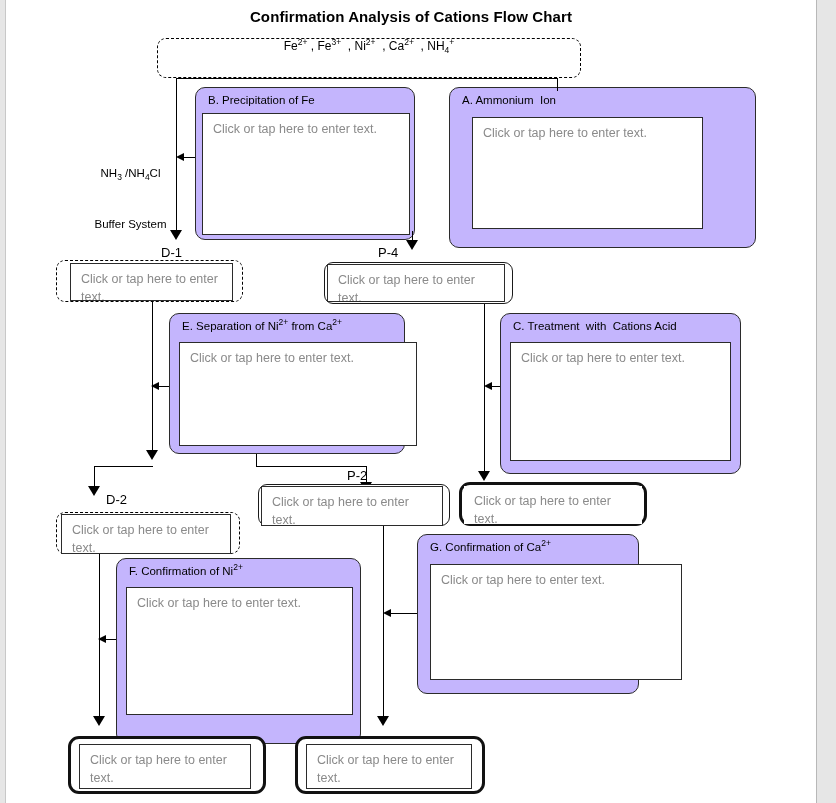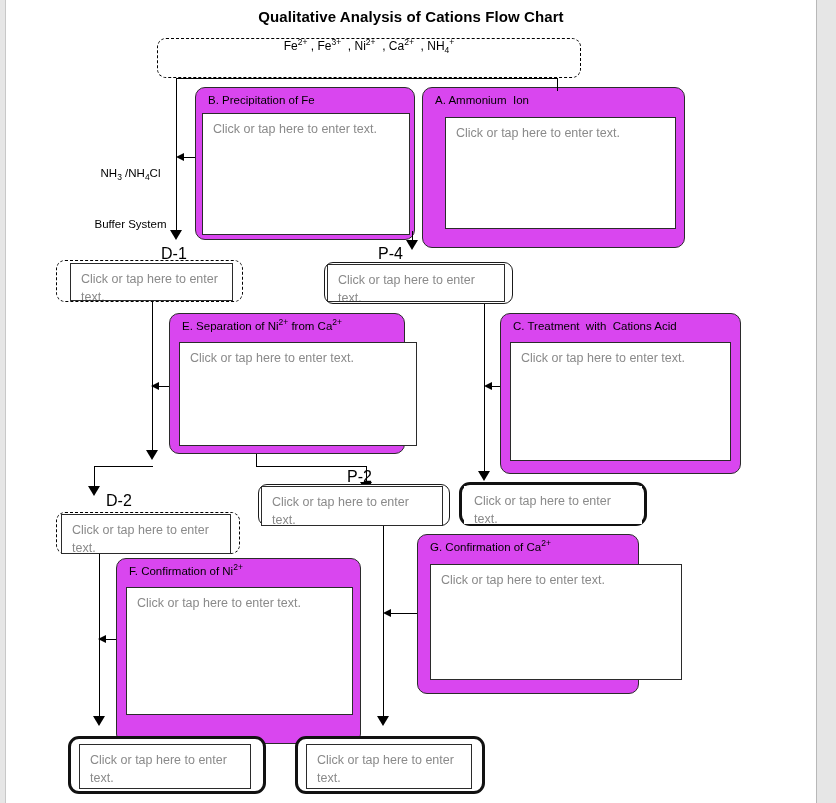--- a/index.html
+++ b/index.html
@@ -76,21 +76,21 @@
     white-space: pre;
   }
   sup { font-size: 8.5px; vertical-align: super; line-height: 0; }
   sub { font-size: 8.5px; vertical-align: sub; line-height: 0; }
 
   
   .stage {
     position: absolute;
     border: 1px solid #2b2b2b;
     border-radius: 10px;
-    background: #d946ef;
+    background: #c4b5fd;
     box-sizing: border-box;
   }
   .stage-label {
     position: absolute;
     left: 12px; top: 6px;
     font-size: 11.5px;
     color: #000;
     white-space: pre;
   }
   .field {
@@ -137,21 +137,21 @@
   }
   .arrow-left {
     position: absolute;
     width: 0; height: 0;
     border-top: 4.5px solid transparent;
     border-bottom: 4.5px solid transparent;
     border-right: 8px solid #000;
   }
   .edge-label {
     position: absolute;
-    font-size: 16px;
+    font-size: 13px;
     color: #000;
     white-space: pre;
   }
   .side-label {
     position: absolute;
     font-size: 11.5px;
     color: #000;
     text-align: center;
     line-height: 1.5;
     white-space: pre;
@@ -159,21 +159,21 @@
 </style>
 </head>
 <body>
 
 <div id="left-gutter"></div>
 <div id="right-gutter"></div>
 <div id="top-handle"></div>
 
 <div id="page">
 
-  <div id="chart-title">Qualitative Analysis of Cations Flow Chart</div>
+  <div id="chart-title">Confirmation Analysis of Cations Flow Chart</div>
 
   <div id="ions-box">
     <div id="ions-text"><span>Fe</span><sup>2+</sup><span> , Fe</span><sup>3+</sup><span>  , Ni</span><sup>2+</sup><span>  , Ca</span><sup>2+</sup><span>  , NH</span><sub>4</sub><sup>+</sup></div>
   </div>
 
   <div class="vline" style="left:170px; top:78px; height:94px;"></div>
   <div class="vline" style="left:170px; top:172px; height:66px;"></div>
   <div class="arrow-down" style="left:164px; top:230px;"></div>
 
   <div class="hline" style="left:176px; top:157px; width:18px;"></div>
@@ -184,21 +184,21 @@
   <div class="side-label" style="left:62px; top:130px; width:125px;">
     <div>NH<sub>3</sub> /NH<sub>4</sub>Cl</div>
     <div>Buffer System</div>
   </div>
 
   <div class="stage" style="left:189px; top:87px; width:220px; height:153px;">
     <div class="stage-label">B. Precipitation of Fe</div>
     <div class="field" style="left:6px; top:25px; width:208px; height:122px;">Click or tap here to enter text.</div>
   </div>
 
-  <div class="stage" style="left:416px; top:87px; width:263px; height:161px;">
+  <div class="stage" style="left:443px; top:87px; width:307px; height:161px;">
     <div class="stage-label">A. Ammonium  Ion</div>
     <div class="field" style="left:22px; top:29px; width:231px; height:112px;">Click or tap here to enter text.</div>
   </div>
 
   <div class="vline" style="left:551px; top:78px; height:13px;"></div>
   <div class="vline" style="left:406px; top:240px; height:0px;"></div>
 
   <div class="vline" style="left:406px; top:231px; height:14px;"></div>
   <div class="arrow-down" style="left:400px; top:240px;"></div>
 

